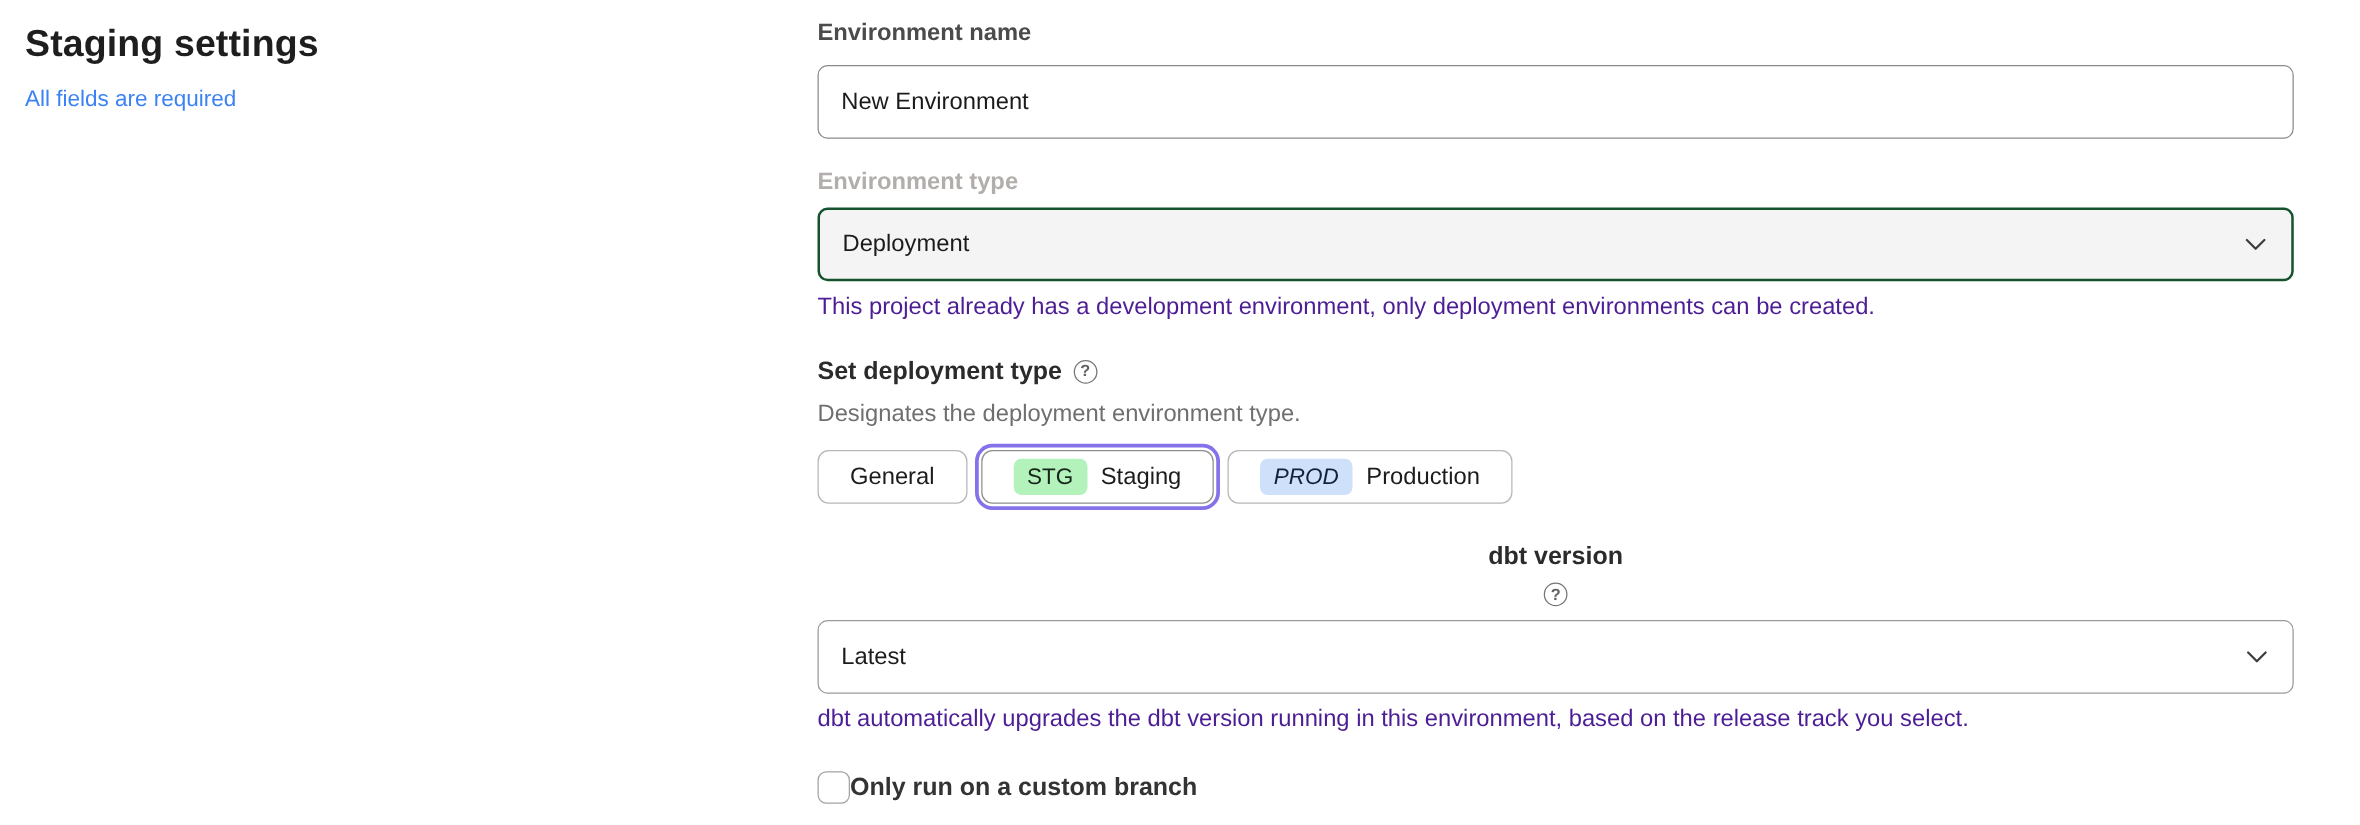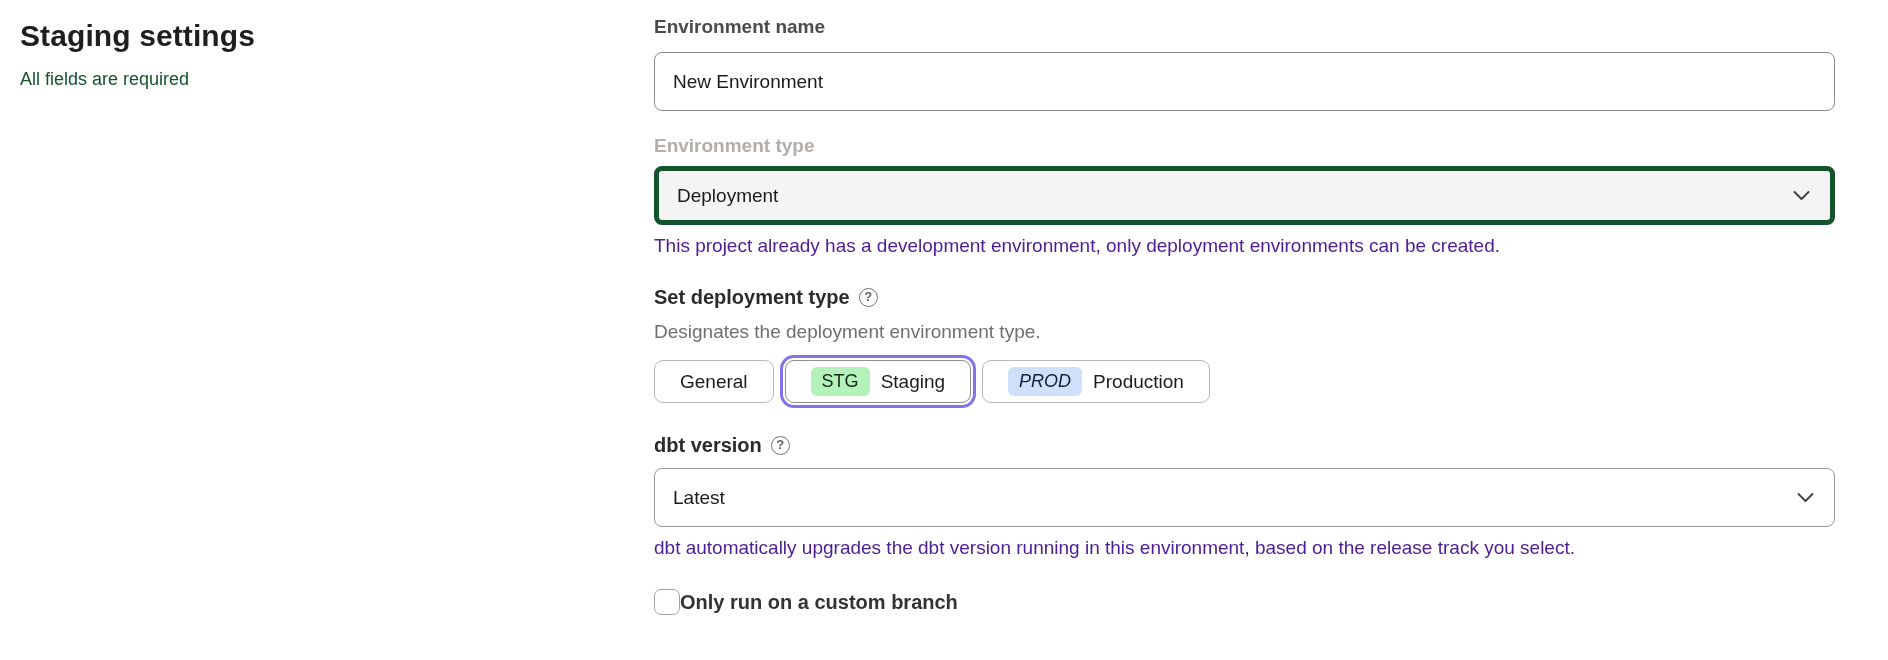--- a/index.html
+++ b/index.html
@@ -3,43 +3,43 @@
 <meta charset="utf-8">
 <style>
   * { margin:0; padding:0; box-sizing:border-box; }
   html,body { width:1888px; height:660px; background:#ffffff; overflow:hidden;
               font-family:"Liberation Sans","DejaVu Sans",sans-serif; }
   .page { display:flex; width:1888px; height:660px; }
 
   
   .left-col { width:654px; padding:18px 0 0 20px; flex:0 0 auto; }
   .page-title { font-size:30px; line-height:36px; font-weight:700; color:#1e1e1e; letter-spacing:0.1px; }
-  .page-subtitle { margin-top:14px; font-size:18px; line-height:22px; color:#14532d; }
+  .page-subtitle { margin-top:14px; font-size:18px; line-height:22px; color:#3b82f6; }
 
   
   .right-col { width:1181px; padding-top:16px; flex:0 0 auto; }
 
   .field-label { font-size:19px; line-height:22px; font-weight:600; color:#4b4b4b; }
   .field-label.disabled { color:#b1aeab; }
 
   .text-input { display:block; width:100%; height:59px; margin-top:14px;
     border:1px solid #8b8b8b; border-radius:8px; background:#fff;
     font-family:inherit; font-size:19px; color:#1b1b1b; padding:0 18px; outline:none; }
 
   .select { position:relative; width:100%; height:59px; border-radius:8px;
     display:flex; align-items:center; padding:0 18px; font-size:19px; color:#1b1b1b; }
-  .select.disabled { margin-top:9px; background:#f4f4f4; border:5px solid #14532d; cursor:default; }
+  .select.disabled { margin-top:9px; background:#f4f4f4; border:2px solid #14532d; cursor:default; }
   .select.enabled  { margin-top:11px; background:#ffffff; border:1px solid #9a9a9a; cursor:pointer;align-items:center; }
   .select .chev { position:absolute; right:20px; top:50%; transform:translateY(-50%); display:flex; }
 
   .helper-text { margin-top:10px; font-size:19px; line-height:22px; color:#4c1d95; }
 
   .section-heading { margin-top:28px; display:flex; align-items:center; gap:9px;
     font-size:20px; line-height:24px; font-weight:700; color:#2b2b2b; }
-  .section-heading.dbt { margin-top:30px; }
+  .section-heading.dbt { margin-top:30px;flex-direction:column; }
   .help-icon { width:19px; height:19px; border:1.4px solid #757575; border-radius:50%;
     display:inline-flex; align-items:center; justify-content:center;
     font-size:13px; font-weight:600; color:#616161; cursor:pointer; flex:0 0 auto; }
   .section-desc { margin-top:12px; font-size:19px; line-height:22px; color:#6f6f6f; }
 
   .btn-row { margin-top:17px; display:flex; align-items:center; gap:11px; }
   .type-btn { height:43px; display:inline-flex; align-items:center; gap:11px;
     padding:0 25px; background:#fff; border:1px solid #b7b7b7; border-radius:9px;
     font-family:inherit; font-size:19px; font-weight:500; color:#1c1c1c; cursor:pointer; }
   .type-btn.selected { border-color:#8f8f8f;

